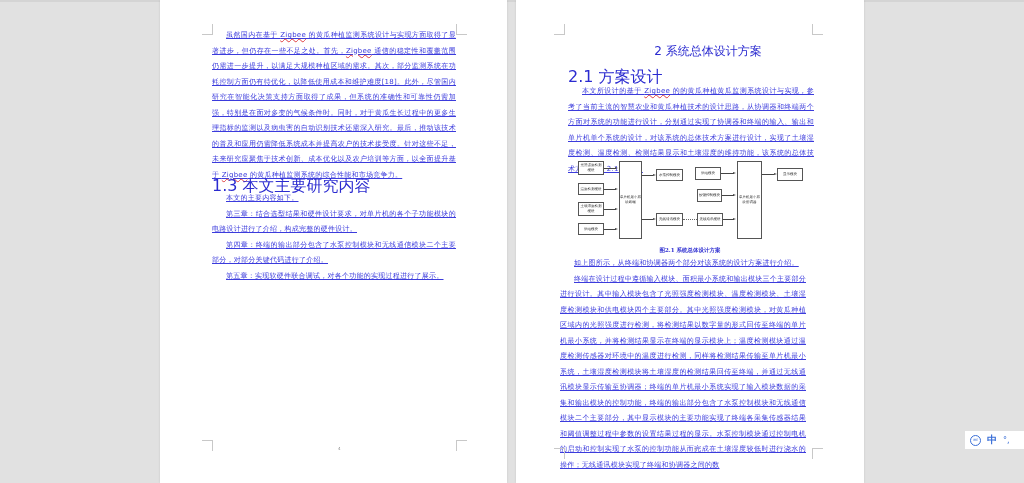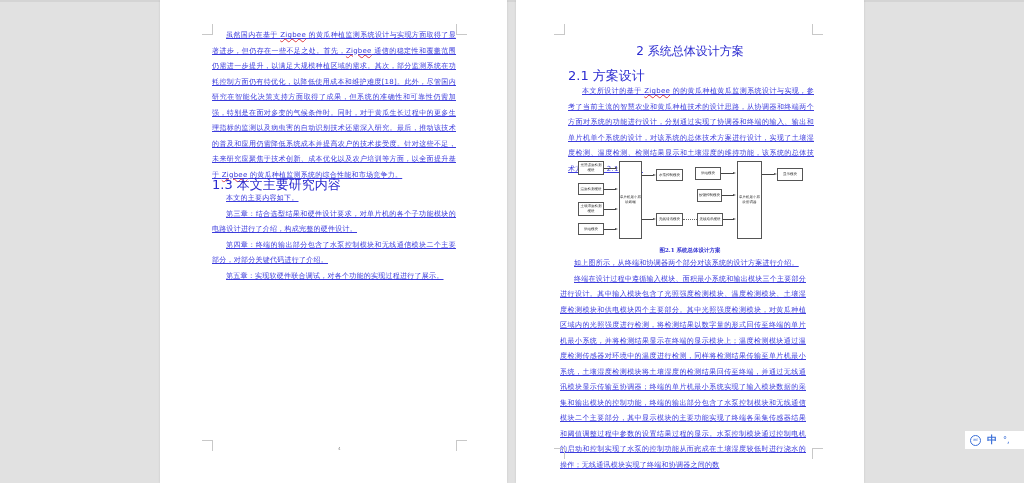--- a/index.html
+++ b/index.html
@@ -19,22 +19,22 @@
   .c-tl { border-right-width: 1px; border-bottom-width: 1px; }
   .c-tr { border-left-width: 1px; border-bottom-width: 1px; }
   .c-bl { border-right-width: 1px; border-top-width: 1px; }
   .c-br { border-left-width: 1px; border-top-width: 1px; }
   .body-text {
     position: absolute; color: #3b3bdc; font-size: 7px; line-height: 15.5px;
     letter-spacing: 0.25px; text-align: justify; text-decoration: underline;
   }
   .body-text p { margin: 0; text-indent: 14px; }
   .zig { color: #3b3bdc; text-decoration: underline; text-decoration-color: #e04040; text-decoration-style: wavy; }
-  .h2 { position: absolute; color: #2b2bd0; font-size: 13px; font-family: "DejaVu Sans", sans-serif; }
-  .h1 { position: absolute; color: #2b2bd0; font-size: 12px; width: 100%; text-align: center; }
+  .h2 { position: absolute; color: #2b2bd0; font-size: 16px; font-family: "DejaVu Sans", sans-serif; }
+  .h1 { position: absolute; color: #2b2bd0; font-size: 12px; width: 100%; text-align: center; padding-left: 18px; }
   .pagenum { position: absolute; font-size: 4px; color: #888; }
   .box {
     position: absolute; border: 1px solid #555; background: #fff;
     font-size: 3.5px; color: #333; display: flex; align-items: center; justify-content: center;
     text-align: center; line-height: 5px; box-sizing: border-box;
   }
   .line { position: absolute; background: #444; height: 1px; }
   .arrow { position: absolute; width: 0; height: 0; border-top: 1.5px solid transparent; border-bottom: 1.5px solid transparent; border-left: 3px solid #444; }
   .dots { position: absolute; border-top: 1px dotted #666; height: 0; }
   .caption { position: absolute; left: 516px; width: 348px; top: 247px; text-align: center; font-size: 5.5px; color: #2b2bd0; font-weight: bold; font-family: "DejaVu Serif", serif; }

